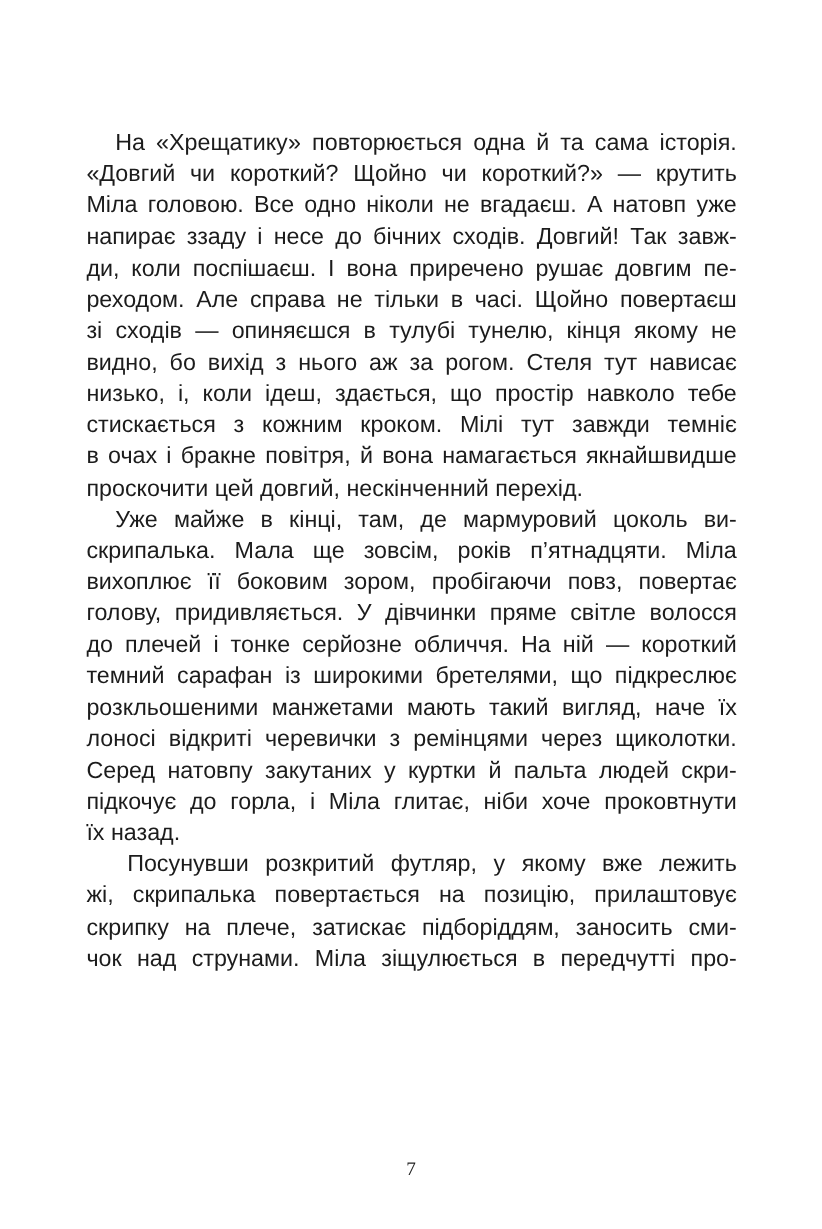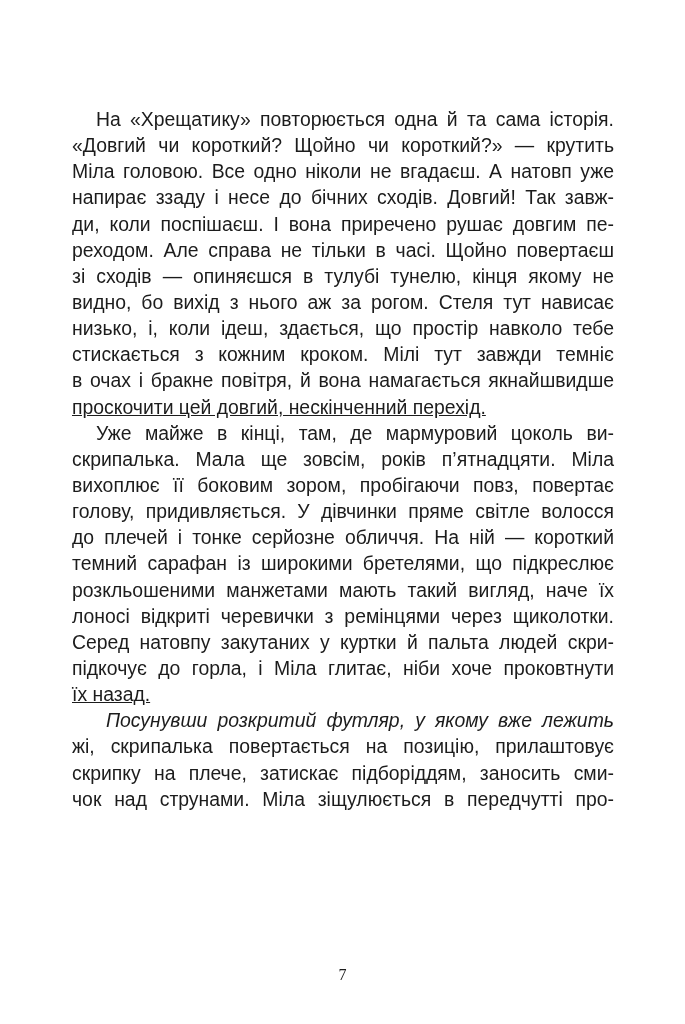--- a/index.html
+++ b/index.html
@@ -15,23 +15,23 @@
     color: #1c1c1c;
     margin-top: 20px;
   }
   .line {
     display: block;
     white-space: nowrap;
     text-align: justify;
     text-align-last: justify;
     height: 26.15px;
   }
-  .line.last { text-align-last: left; text-decoration: underline; }
+  .line.last { text-align-last: left; }
   .line.indent { padding-left: 24px; }
-  .line.indent2 { padding-left: 34px; font-style: italic; }
+  .line.indent2 { padding-left: 34px; }
   .page-number {
     position: absolute;
     left: 0; width: 685px;
     top: 966px;
     text-align: center;
     font-family: "Liberation Serif", "DejaVu Serif", serif;
     font-size: 16px;
     color: #1c1c1c;
   }
 </style>

